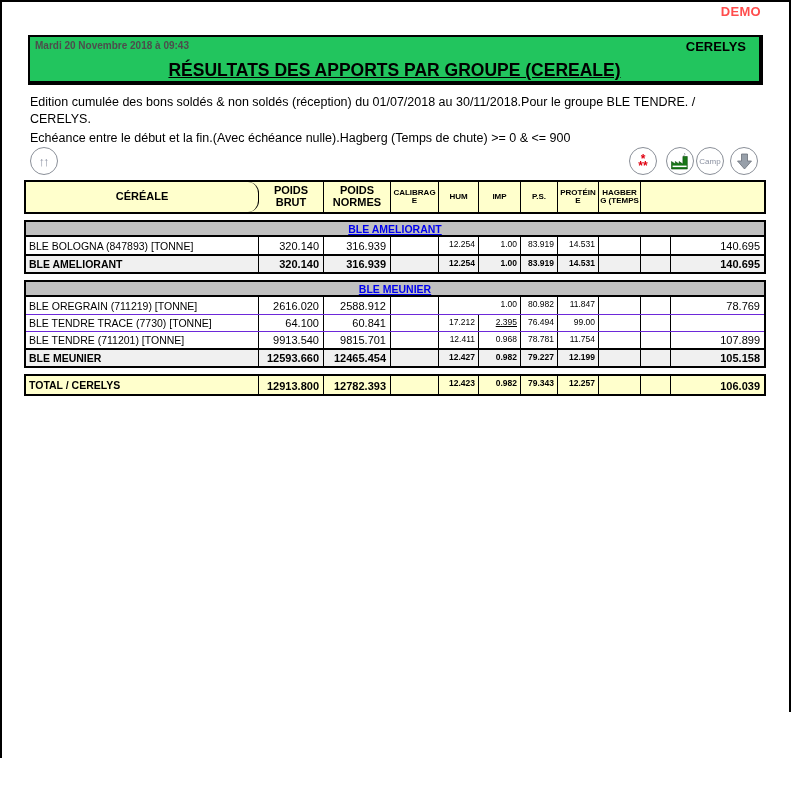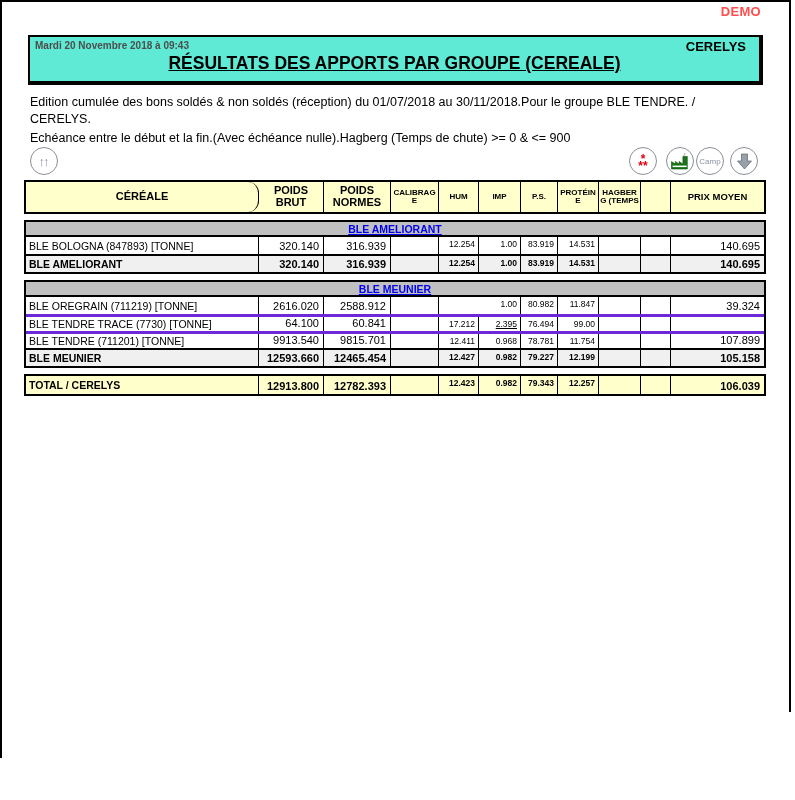--- a/index.html
+++ b/index.html
@@ -2,24 +2,24 @@
 <html><head>
 <meta charset="utf-8">
 <style>
   *{margin:0;padding:0;box-sizing:border-box}
   html,body{background:#fff}
   body{width:795px;height:800px;position:relative;font-family:"Liberation Sans",sans-serif;color:#000;overflow:hidden}
   .frame-top{position:absolute;left:0;top:0;width:791px;height:2px;background:#000}
   .frame-left{position:absolute;left:0;top:0;width:2px;height:758px;background:#000}
   .frame-right{position:absolute;left:789px;top:0;width:2px;height:712px;background:#000}
   .demo{position:absolute;top:4px;right:34px;color:#ff4d4d;font-weight:bold;font-size:13px;letter-spacing:.3px}
-  .header-box{position:absolute;left:28px;top:35px;width:735px;height:50px;background:#5eead4;border:2px solid #000;border-right-width:4px;border-bottom-width:4px}
+  .header-box{position:absolute;left:28px;top:35px;width:735px;height:50px;background:#22c55e;border:2px solid #000;border-right-width:4px;border-bottom-width:4px}
   .hb-date{position:absolute;left:5px;top:3px;font-size:10px;font-weight:bold;color:#4d4d4d}
   .hb-org{position:absolute;right:13px;top:2px;font-size:13px;font-weight:bold}
-  .hb-title{position:absolute;left:0;right:0;bottom:7px;text-align:center;font-size:17.5px;font-weight:bold;text-decoration:underline}
+  .hb-title{position:absolute;left:0;right:0;bottom:0;text-align:center;font-size:17.5px;font-weight:bold;text-decoration:underline}
   .para{position:absolute;left:30px;width:726px;font-size:12.5px;line-height:17px}
   #para1{top:94px}
   #para2{top:130px}
   .icon-circle{position:absolute;top:147px;width:28px;height:28px;border:1px solid #8a8f98;border-radius:50%;background:#fff;display:flex;align-items:center;justify-content:center;cursor:pointer}
   #icon-up{left:30px}
   #icon-asterisks{left:629px}
   #icon-factory{left:666px}
   #icon-camp{left:696px}
   #icon-down{left:730px}
   .up-glyphs{color:#8a90a0;font-weight:bold;font-size:13px;letter-spacing:-2px;margin-left:-2px}
@@ -32,21 +32,21 @@
   .cell{border-right:1px solid #000;display:flex;overflow:hidden}
   .cell:last-child{border-right:none;flex:1}
   .header-row{height:30px;background:#ffffcc}
   .header-row .cell{align-items:center;justify-content:center;text-align:center;font-weight:bold;padding:1px;line-height:1.05}
   .h-name,.h-big{font-size:11px}
   .h-sm{font-size:8px;word-break:break-all}
   .h-prix{font-size:9.5px}
   .group-title{height:15px;background:#c0c0c0;border-bottom:2px solid #000;display:flex;align-items:center;justify-content:center}
   .group-link{color:#0000ee;font-weight:bold;font-size:10.5px;text-decoration:underline;cursor:pointer}
   .data-row{height:17px;background:#fff}
-  .data-row + .data-row{border-top:3px solid #6d28d9}
+  .data-row + .data-row{border-top:1px solid #6d28d9}
   .subtotal-row{height:18px;background:#f0f0f0;border-top:2px solid #000;font-weight:bold}
   .total-block{margin-bottom:0}
   .total-row{height:18px;background:#ffffcc;font-weight:bold}
   .c-name{align-items:center;justify-content:flex-start;padding-left:3px;font-size:10.5px;white-space:nowrap}
   .c-big{align-items:flex-end;justify-content:flex-end;padding:0 4px 2px 0;font-size:11px}
   .c-sm{align-items:flex-start;justify-content:flex-end;padding:2px 3px 0 0;font-size:8.5px}
 </style>
 </head>
 <body>
 
@@ -97,21 +97,20 @@
         <div class="cell h-name" style="width: 233px; border-radius: 11px;">CÉRÉALE</div>
         <div class="cell h-big" style="width: 65px;">POIDS BRUT</div>
         <div class="cell h-big" style="width: 67px;">POIDS NORMES</div>
         <div class="cell h-sm" style="width: 48px;">CALIBRAGE</div>
         <div class="cell h-sm" style="width: 40px;">HUM</div>
         <div class="cell h-sm" style="width: 42px;">IMP</div>
         <div class="cell h-sm" style="width: 37px;">P.S.</div>
         <div class="cell h-sm" style="width: 41px;">PROTÉINE</div>
         <div class="cell h-sm" style="width: 42px;">HAGBERG (TEMPS</div>
         <div class="cell h-sm" style="width: 30px;"></div>
-        <div class="cell h-prix" style="width: 93px;">PRIX MOYEN</div>
       </div>
     </div>
     <div class="block">
       <div class="group-title">
         <span class="group-link">BLE AMELIORANT</span>
       </div>
       <div class="trow data-row">
         <div class="cell c-name" style="width: 233px;">BLE BOLOGNA (847893) [TONNE]</div>
         <div class="cell c-big" style="width: 65px;">320.140</div>
         <div class="cell c-big" style="width: 67px;">316.939</div>
@@ -146,21 +145,21 @@
         <div class="cell c-name" style="width: 233px;">BLE OREGRAIN (711219) [TONNE]</div>
         <div class="cell c-big" style="width: 65px;">2616.020</div>
         <div class="cell c-big" style="width: 67px;">2588.912</div>
         <div class="cell c-sm" style="width: 48px;"></div>
         <div class="cell c-sm" style="width: 40px; margin-top: 24px;">12.372</div>
         <div class="cell c-sm" style="width: 42px;">1.00</div>
         <div class="cell c-sm" style="width: 37px;">80.982</div>
         <div class="cell c-sm" style="width: 41px;">11.847</div>
         <div class="cell c-sm" style="width: 42px;"></div>
         <div class="cell c-sm" style="width: 30px;"></div>
-        <div class="cell c-big" style="width: 93px;">39.324</div>
+        <div class="cell c-big" style="width: 93px;">78.769</div>
       </div>
       <div class="trow data-row">
         <div class="cell c-name" style="width: 233px;">BLE TENDRE TRACE (7730) [TONNE]</div>
         <div class="cell c-big" style="width: 65px;">64.100</div>
         <div class="cell c-big" style="width: 67px;">60.841</div>
         <div class="cell c-sm" style="width: 48px;"></div>
         <div class="cell c-sm" style="width: 40px;">17.212</div>
         <div class="cell c-sm" style="width: 42px; text-decoration: underline;">2.395</div>
         <div class="cell c-sm" style="width: 37px;">76.494</div>
         <div class="cell c-sm" style="width: 41px; text-align: center;">99.00</div>

